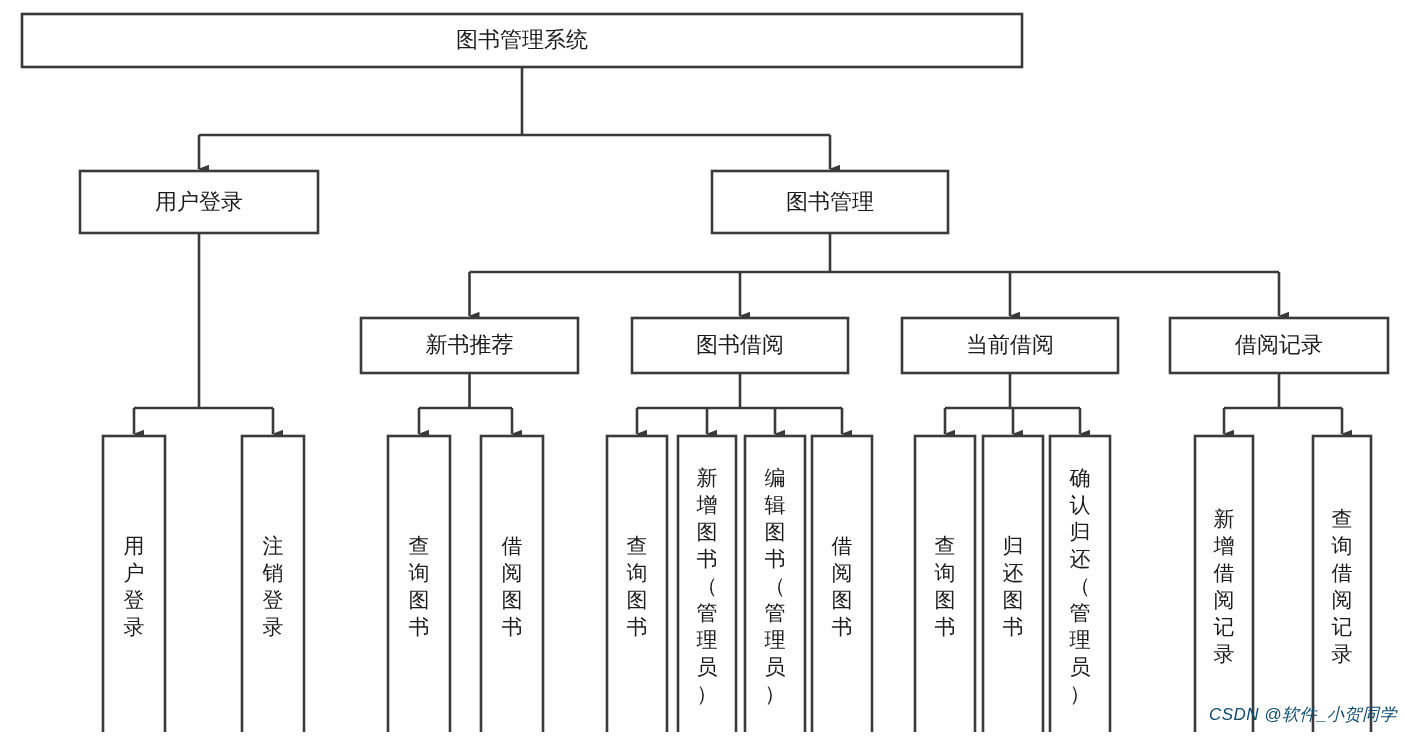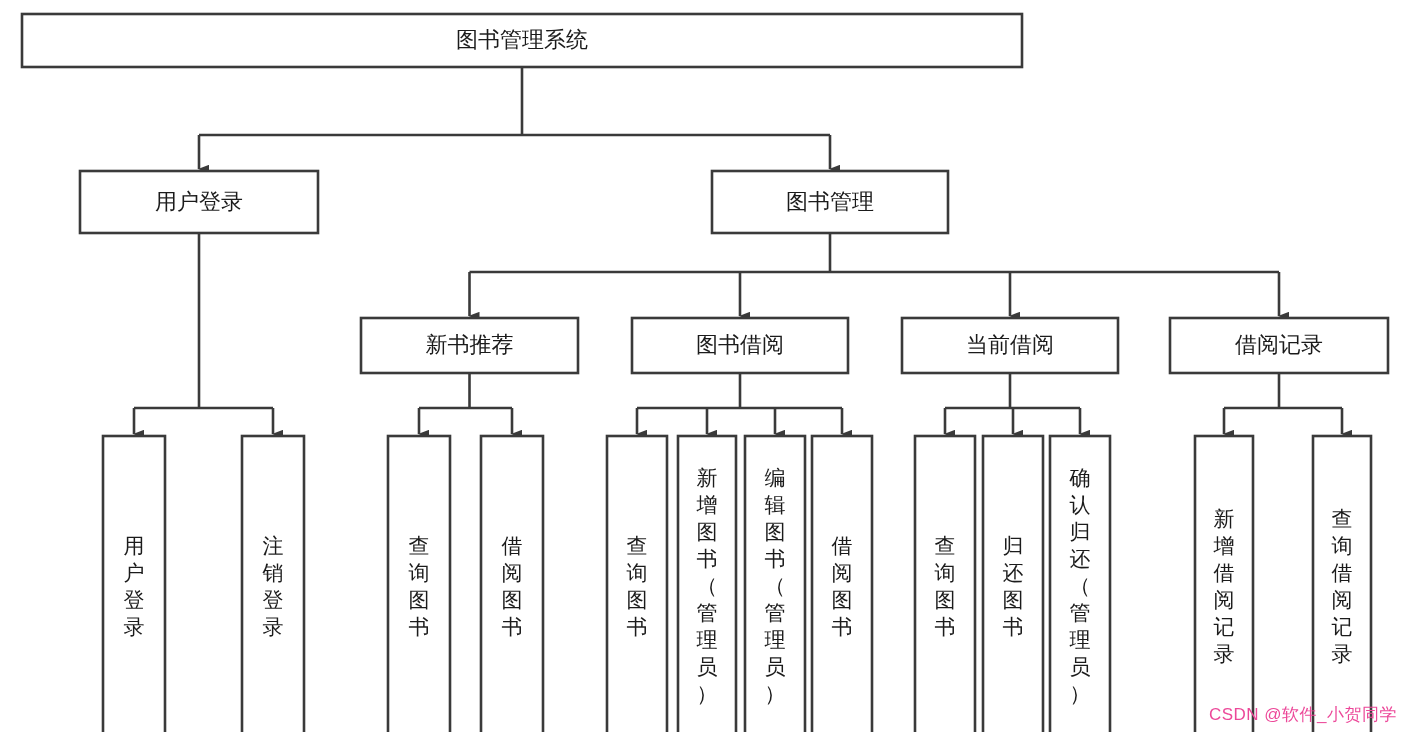--- a/index.html
+++ b/index.html
@@ -4,22 +4,22 @@
 <style>
   html,body{margin:0;padding:0;background:#ffffff;}
   body{font-family:"Liberation Sans","DejaVu Sans",sans-serif;}
   #stage{position:relative;width:1405px;height:732px;background:#fff;overflow:hidden;}
   svg#chart{position:absolute;left:0;top:0;width:1405px;height:747px;}
   .node-rect{fill:#ffffff;stroke:#3a3a3a;stroke-width:2.6;}
   .node-label{font-family:"Liberation Sans","DejaVu Sans",sans-serif;fill:#1b1b1b;text-anchor:middle;}
   .label-h{font-size:22px;dominant-baseline:middle;}
   .label-v{font-size:21px;}
   .link{stroke:#3a3a3a;stroke-width:2.6;fill:none;}
-  .watermark{position:absolute;right:8px;bottom:6px;font-size:17px;color:#ec4899;
-             font-family:"Liberation Sans","DejaVu Sans",sans-serif;letter-spacing:.5px;white-space:nowrap;}
+  .watermark{position:absolute;right:8px;bottom:6px;font-size:17px;color:#0c4a6e;
+             font-family:"Liberation Sans","DejaVu Sans",sans-serif;letter-spacing:.5px;white-space:nowrap;font-style:italic;}
 </style>
 </head>
 <body>
 
 <div id="stage">
   <svg id="chart" viewBox="0 0 1405 747">
     <defs>
       <marker id="arrow" markerWidth="9" markerHeight="11" refX="4.5" refY="10" orient="auto" markerUnits="userSpaceOnUse">
         <path d="M0.3,0 L8.7,0 L4.5,11 Z" fill="#3a3a3a"></path>
       </marker>

